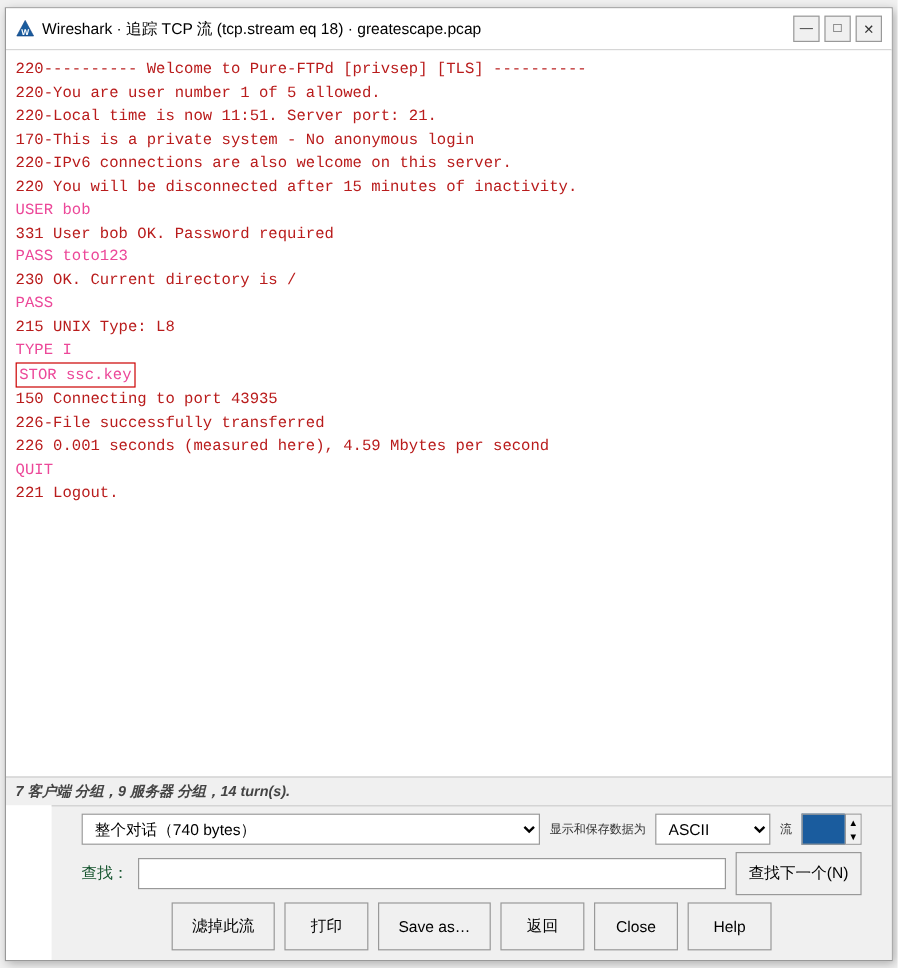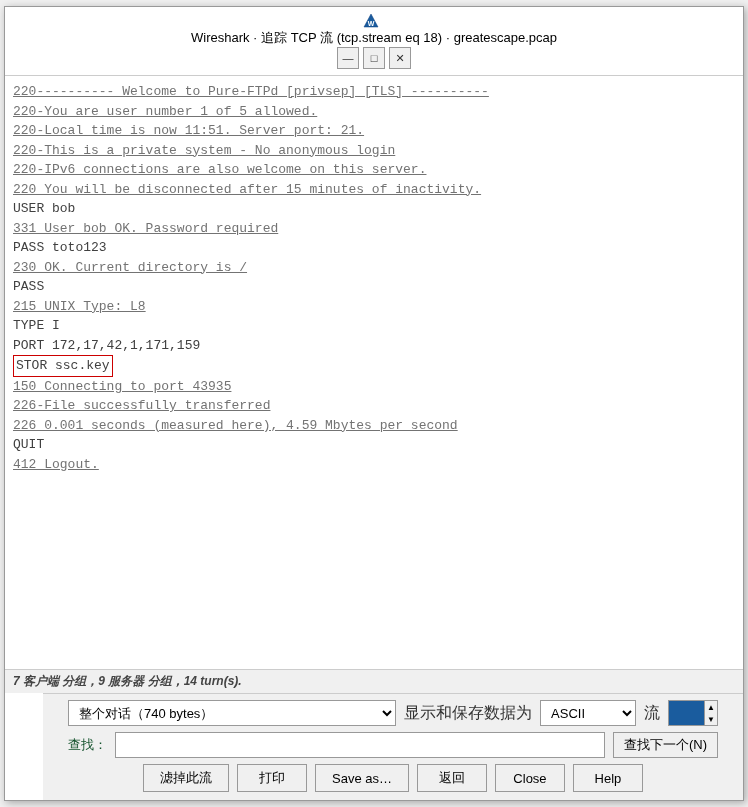--- a/index.html
+++ b/index.html
@@ -22,21 +22,20 @@
       display: flex;
       flex-direction: column;
     }
     .title-bar {
       background: #ffffff;
       border-bottom: 1px solid #ccc;
       display: flex;
       align-items: center;
       padding: 6px 8px;
       user-select: none;
-      flex-direction: column;
     }
     .title-bar-icon {
       width: 16px;
       height: 16px;
       margin-right: 6px;
       flex-shrink: 0;
     }
     .title-bar-text {
       flex: 1;
       font-size: 13px;
@@ -62,22 +61,22 @@
       flex: 1;
       background: #ffffff;
       overflow-y: auto;
       overflow-x: auto;
       padding: 6px 8px;
       font-family: 'Courier New', Courier, monospace;
       font-size: 13px;
       line-height: 1.5;
       color: #1a1a8c;
     }
-    .line-server { color: #737373; text-decoration: underline; }
-    .line-client { color: #404040; }
+    .line-server { color: #b91c1c; }
+    .line-client { color: #ec4899; }
     .highlight-box {
       display: inline-block;
       border: 1.5px solid #cc0000;
       padding: 0 2px;
     }
     .status-bar {
       background: #f0f0f0;
       border-top: 1px solid #ccc;
       padding: 3px 8px;
       font-size: 12px;
@@ -104,21 +103,21 @@
       background: #fff;
       padding: 3px 6px;
       font-size: 13px;
       cursor: pointer;
       height: 26px;
     }
     .dropdown-wide {
       flex: 1;
     }
     .label-text {
-      font-size: 16px;
+      font-size: 10px;
       color: #333;
       white-space: nowrap;
     }
     .flow-input {
       width: 36px;
       border: 1px solid #999;
       background: #1a5c9e;
       color: #fff;
       padding: 2px 4px;
       font-size: 13px;
@@ -137,37 +136,37 @@
       font-size: 13px;
       height: 26px;
       background: #fff;
     }
     .find-next-btn {
       border: 1px solid #999;
       background: #f0f0f0;
       padding: 3px 10px;
       font-size: 13px;
       cursor: pointer;
-      height: 26px;
+      height: 36px;
       white-space: nowrap;
     }
     .action-buttons-row {
       display: flex;
       gap: 8px;
       justify-content: center;
       padding-bottom: 2px;
     }
     .action-btn {
       border: 1px solid #999;
       background: #f0f0f0;
       padding: 4px 16px;
       font-size: 13px;
       cursor: pointer;
       min-width: 70px;
-      height: 28px;
+      height: 40px;
     }
     .spin-btns {
       display: flex;
       flex-direction: column;
       border: 1px solid #999;
       height: 26px;
     }
     .spin-up, .spin-down {
       flex: 1;
       background: #f0f0f0;
@@ -204,37 +203,36 @@
       <button class="title-btn">—</button>
       <button class="title-btn">□</button>
       <button class="title-btn">✕</button>
     </div>
   </div>
 
   <div class="content-area">
   <div class="line-server">220---------- Welcome to Pure-FTPd [privsep] [TLS] ----------</div>
       <div class="line-server">220-You are user number 1 of 5 allowed.</div>
       <div class="line-server">220-Local time is now 11:51. Server port: 21.</div>
-      <div class="line-server">220-This is a private system - No anonymous login</div>
+      <div class="line-server">170-This is a private system - No anonymous login</div>
       <div class="line-server">220-IPv6 connections are also welcome on this server.</div>
       <div class="line-server">220 You will be disconnected after 15 minutes of inactivity.</div>
       <div class="line-client">USER bob</div>
       <div class="line-server">331 User bob OK. Password required</div>
       <div class="line-client">PASS toto123</div>
       <div class="line-server">230 OK. Current directory is /</div>
       <div class="line-client">PASS</div>
       <div class="line-server">215 UNIX Type: L8</div>
       <div class="line-client">TYPE I</div>
-      <div class="line-client">PORT 172,17,42,1,171,159</div>
       <div class="line-client"><span class="highlight-box">STOR ssc.key</span></div>
       <div class="line-server">150 Connecting to port 43935</div>
       <div class="line-server">226-File successfully transferred</div>
       <div class="line-server">226 0.001 seconds (measured here), 4.59 Mbytes per second</div>
       <div class="line-client">QUIT</div>
-      <div class="line-server">412 Logout.</div>
+      <div class="line-server">221 Logout.</div>
     </div>
 
   <div class="status-bar">
     <span>7 客户端 分组，9 服务器 分组，14 turn(s).</span>
   </div>
 
   <div class="controls-area">
 
     <div class="controls-row">
       <select class="dropdown dropdown-wide">

